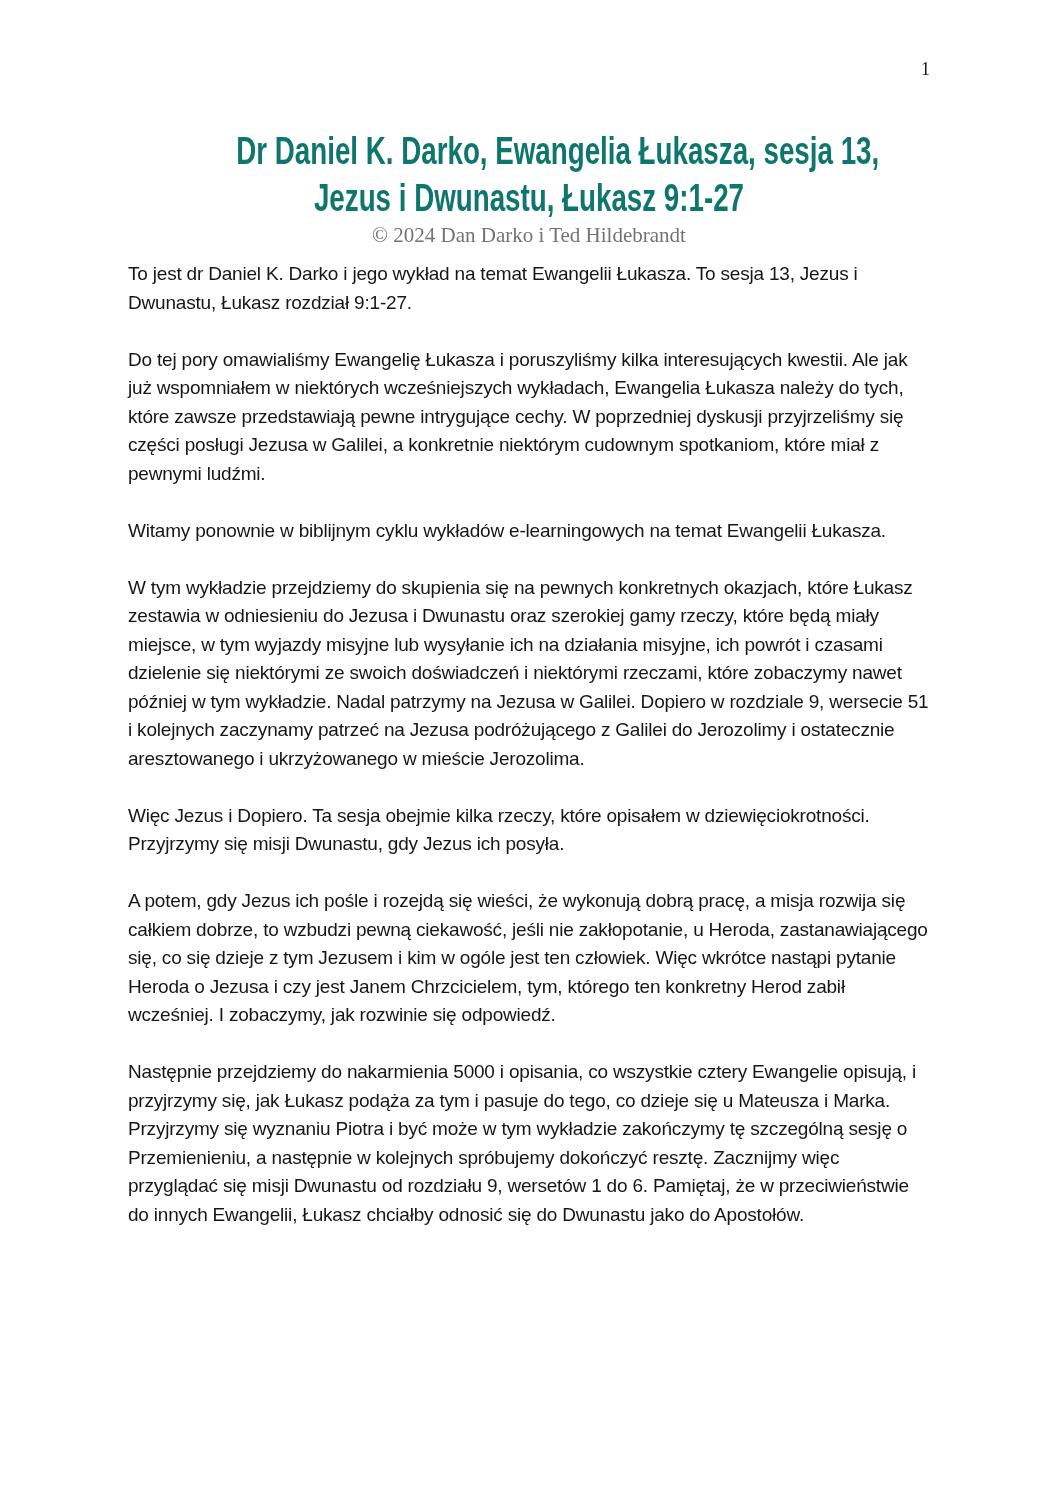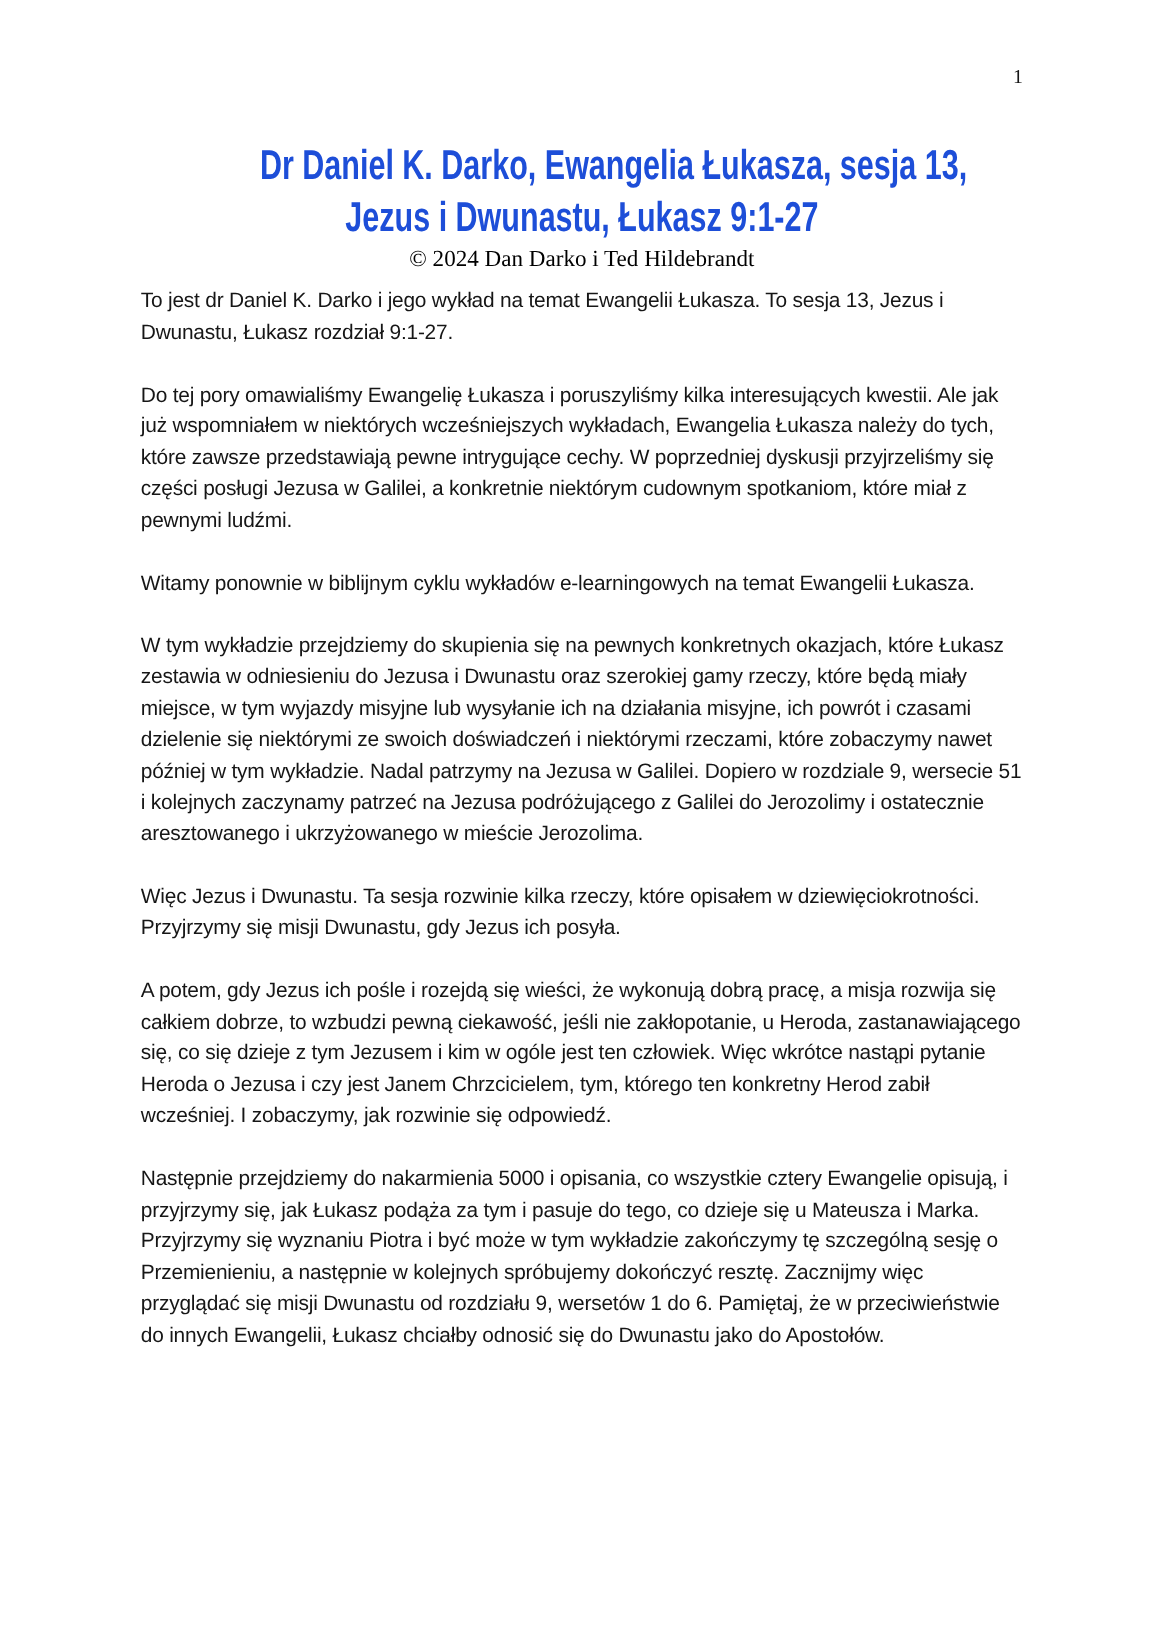--- a/index.html
+++ b/index.html
@@ -26,34 +26,34 @@
     text-align: right;
     color: #161616;
   }
   .doc-title {
     margin: 48px 0 0 0;
     padding: 0;
     text-align: center;
     font-weight: 700;
     font-size: 38px;
     line-height: 47px;
-    color: #1d4ed8;
+    color: #0f766e;
   }
   .doc-title .title-line {
     display: block;
     white-space: nowrap;
     transform: scaleX(0.73);
     transform-origin: 50% 50%;
   }
   .copyright {
     font-family: "Liberation Serif", serif;
     font-size: 21px;
     line-height: 26px;
     text-align: center;
-    color: #000000;
+    color: #737373;
   }
   .doc-body {
     margin-top: 12px;
     font-size: 19px;
     line-height: 28.5px;
     letter-spacing: -0.2px;
     text-align: left;
   }
   .doc-body p {
     margin: 0 0 28.5px 0;
@@ -72,18 +72,18 @@
     <span class="title-line">Jezus i Dwunastu, Łukasz 9:1-27</span>
   </h1>
 
   <div class="copyright">© 2024 Dan Darko i Ted Hildebrandt</div>
 
   <div class="doc-body">
     <p>To jest dr Daniel K. Darko i jego wykład na temat Ewangelii Łukasza. To sesja 13, Jezus i Dwunastu, Łukasz rozdział 9:1-27.</p>
     <p>Do tej pory omawialiśmy Ewangelię Łukasza i poruszyliśmy kilka interesujących kwestii. Ale jak już wspomniałem w niektórych wcześniejszych wykładach, Ewangelia Łukasza należy do tych, które zawsze przedstawiają pewne intrygujące cechy. W poprzedniej dyskusji przyjrzeliśmy się części posługi Jezusa w Galilei, a konkretnie niektórym cudownym spotkaniom, które miał z pewnymi ludźmi.</p>
     <p>Witamy ponownie w biblijnym cyklu wykładów e-learningowych na temat Ewangelii Łukasza.</p>
     <p>W tym wykładzie przejdziemy do skupienia się na pewnych konkretnych okazjach, które Łukasz zestawia w odniesieniu do Jezusa i Dwunastu oraz szerokiej gamy rzeczy, które będą miały miejsce, w tym wyjazdy misyjne lub wysyłanie ich na działania misyjne, ich powrót i czasami dzielenie się niektórymi ze swoich doświadczeń i niektórymi rzeczami, które zobaczymy nawet później w tym wykładzie. Nadal patrzymy na Jezusa w Galilei. Dopiero w rozdziale 9, wersecie 51 i kolejnych zaczynamy patrzeć na Jezusa podróżującego z Galilei do Jerozolimy i ostatecznie aresztowanego i ukrzyżowanego w mieście Jerozolima.</p>
-    <p>Więc Jezus i Dwunastu. Ta sesja rozwinie kilka rzeczy, które opisałem w dziewięciokrotności. Przyjrzymy się misji Dwunastu, gdy Jezus ich posyła.</p>
+    <p>Więc Jezus i Dopiero. Ta sesja obejmie kilka rzeczy, które opisałem w dziewięciokrotności. Przyjrzymy się misji Dwunastu, gdy Jezus ich posyła.</p>
     <p>A potem, gdy Jezus ich pośle i rozejdą się wieści, że wykonują dobrą pracę, a misja rozwija się całkiem dobrze, to wzbudzi pewną ciekawość, jeśli nie zakłopotanie, u Heroda, zastanawiającego się, co się dzieje z tym Jezusem i kim w ogóle jest ten człowiek. Więc wkrótce nastąpi pytanie Heroda o Jezusa i czy jest Janem Chrzcicielem, tym, którego ten konkretny Herod zabił wcześniej. I zobaczymy, jak rozwinie się odpowiedź.</p>
     <p>Następnie przejdziemy do nakarmienia 5000 i opisania, co wszystkie cztery Ewangelie opisują, i przyjrzymy się, jak Łukasz podąża za tym i pasuje do tego, co dzieje się u Mateusza i Marka. Przyjrzymy się wyznaniu Piotra i być może w tym wykładzie zakończymy tę szczególną sesję o Przemienieniu, a następnie w kolejnych spróbujemy dokończyć resztę. Zacznijmy więc przyglądać się misji Dwunastu od rozdziału 9, wersetów 1 do 6. Pamiętaj, że w przeciwieństwie do innych Ewangelii, Łukasz chciałby odnosić się do Dwunastu jako do Apostołów.</p>
   </div>
 
 </div>
 
 </body></html>

